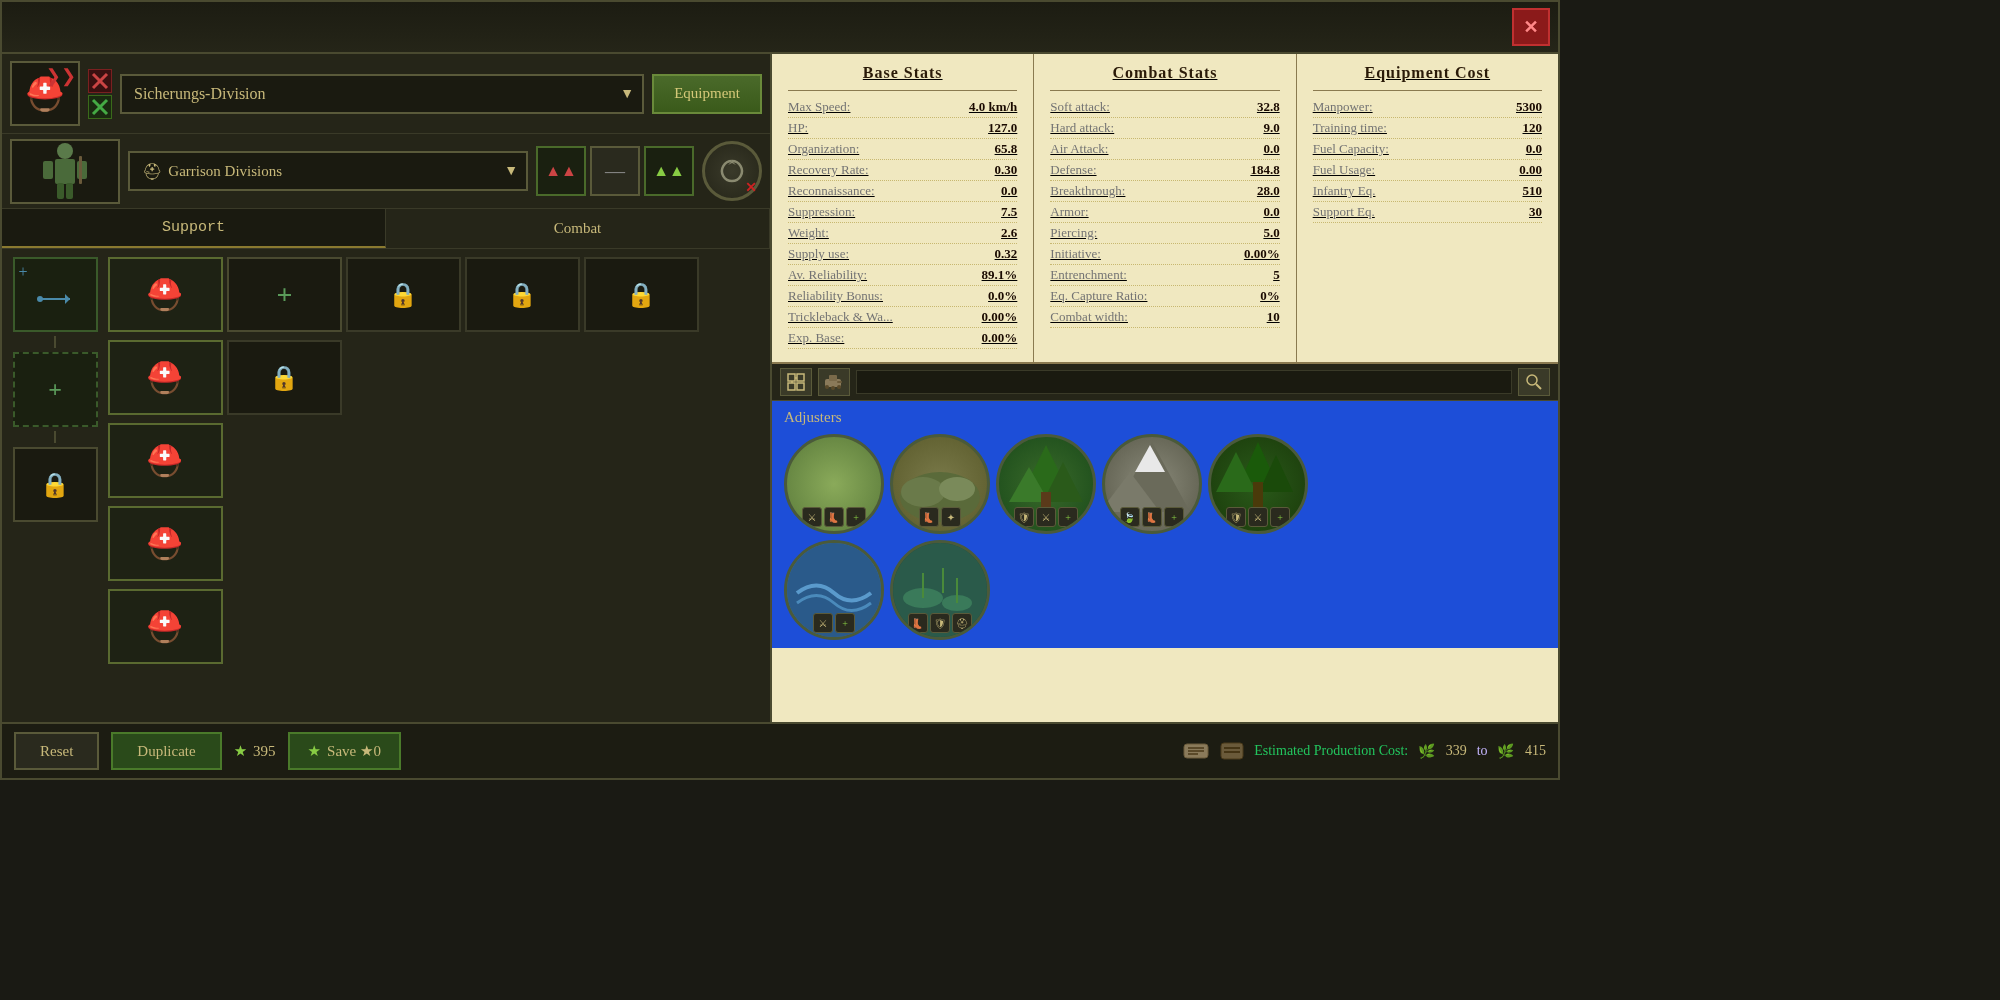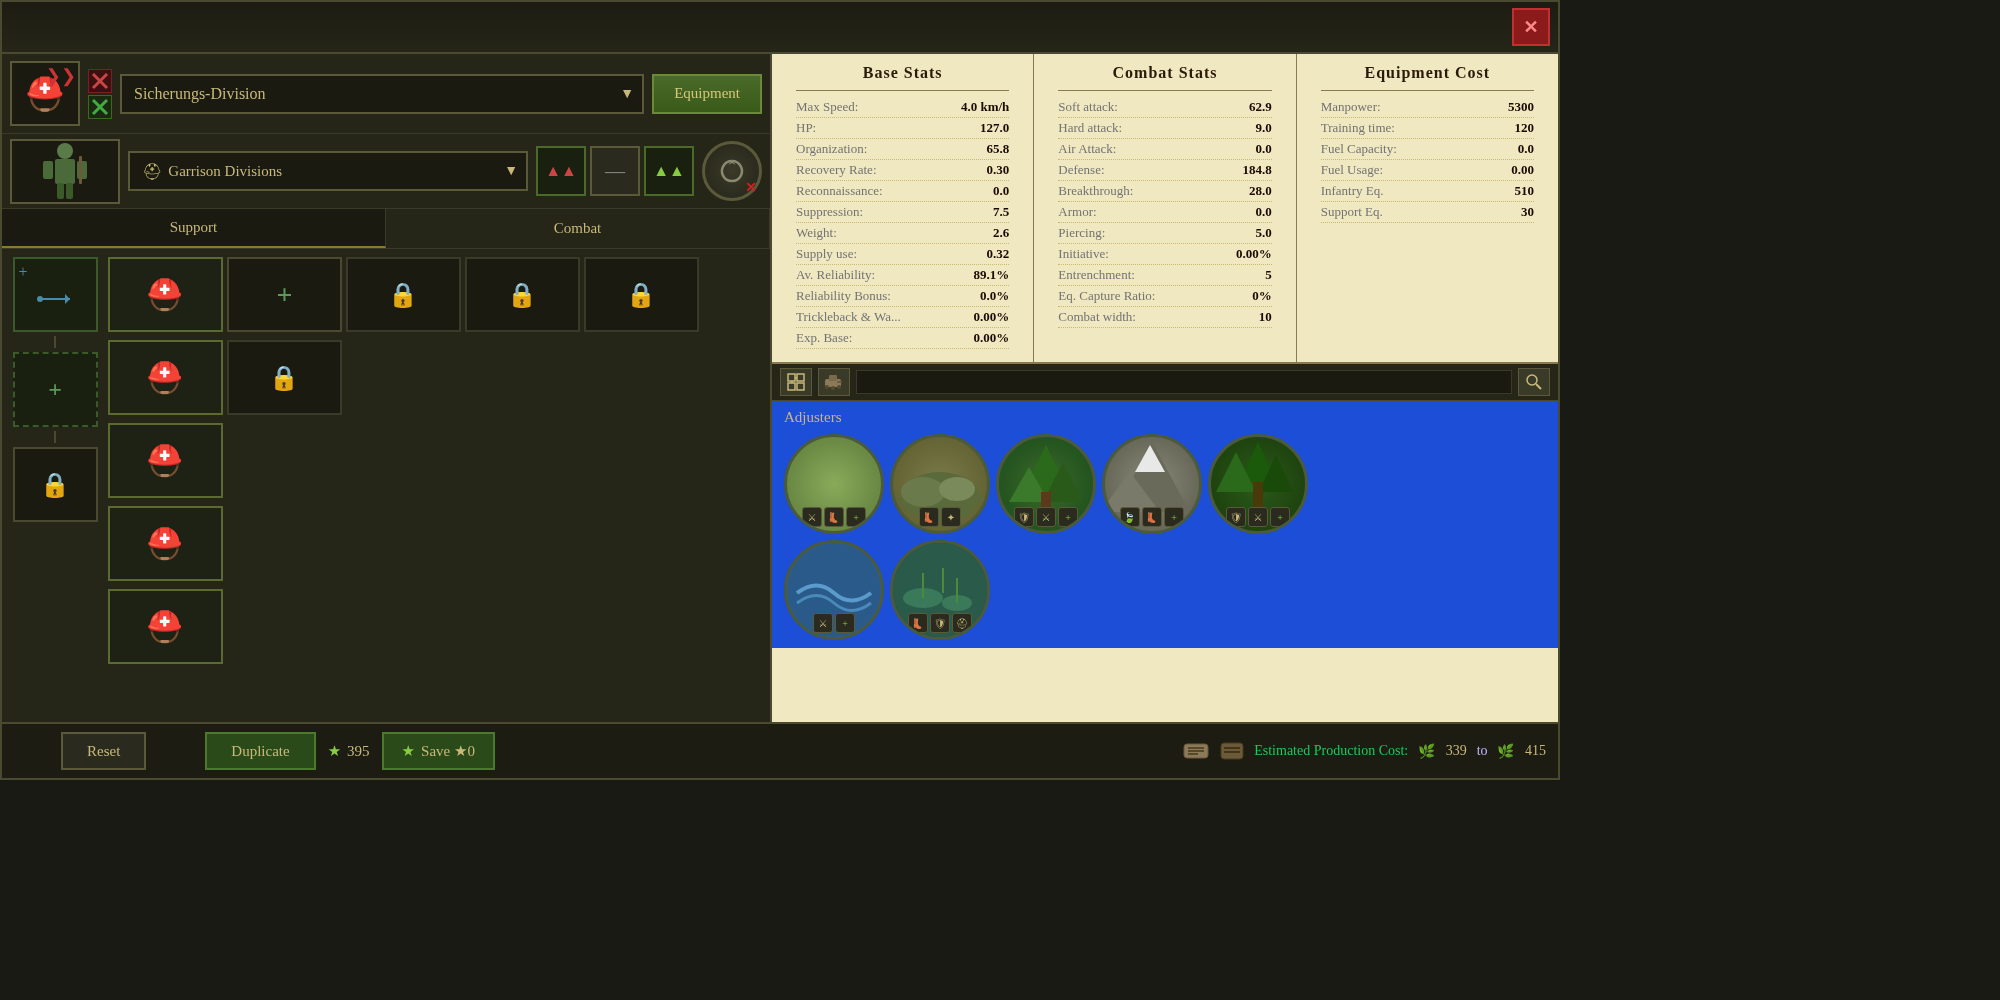--- a/index.html
+++ b/index.html
@@ -263,20 +263,21 @@
       justify-content: center;
       color: #c8b97a;
       font-size: 15px;
       cursor: pointer;
       border-right: 1px solid #3a3a28;
     }
 
     .tab.active {
       background: #1a1a10;
       border-bottom: 2px solid #8a7a30;
+      font-family: Liberation Mono, monospace;
     }
 
     
     .battalion-area {
       display: flex;
       padding: 8px;
       gap: 8px;
       height: calc(100% - 230px);
     }
 
@@ -355,22 +356,23 @@
     }
 
     .stats-area {
       display: flex;
       height: 310px;
       border-bottom: 2px solid #8a7a50;
     }
 
     .stats-column {
       flex: 1;
-      padding: 6px 24px;
+      padding: 6px 16px;
       border-right: 1px solid #8a7a50;
+      text-decoration: underline;
     }
 
     .stats-column:last-child {
       border-right: none;
     }
 
     .stats-header {
       font-size: 16px;
       font-weight: bold;
       color: #2a1a08;
@@ -462,21 +464,20 @@
 
     .bottom-btn {
       height: 38px;
       padding: 0 24px;
       background: #2a2a1e;
       border: 2px solid #5a5a3a;
       color: #c8b97a;
       font-size: 15px;
       cursor: pointer;
       font-family: Georgia, serif;
-      margin-left: 47px;
     }
 
     .bottom-btn.green {
       background: #2a4a1a;
       border-color: #4a7a2a;
     }
 
     .xp-display {
       display: flex;
       align-items: center;
@@ -756,21 +757,21 @@
             <div class="stat-row">
               <span class="stat-label">Exp. Base:</span>
               <span class="stat-value">0.00%</span>
             </div>
           </div>
 
           <div class="stats-column">
             <div class="stats-header">Combat Stats</div>
             <div class="stat-row">
               <span class="stat-label">Soft attack:</span>
-              <span class="stat-value">62.9</span>
+              <span class="stat-value">32.8</span>
             </div>
             <div class="stat-row">
               <span class="stat-label">Hard attack:</span>
               <span class="stat-value">9.0</span>
             </div>
             <div class="stat-row">
               <span class="stat-label">Air Attack:</span>
               <span class="stat-value">0.0</span>
             </div>
             <div class="stat-row">

